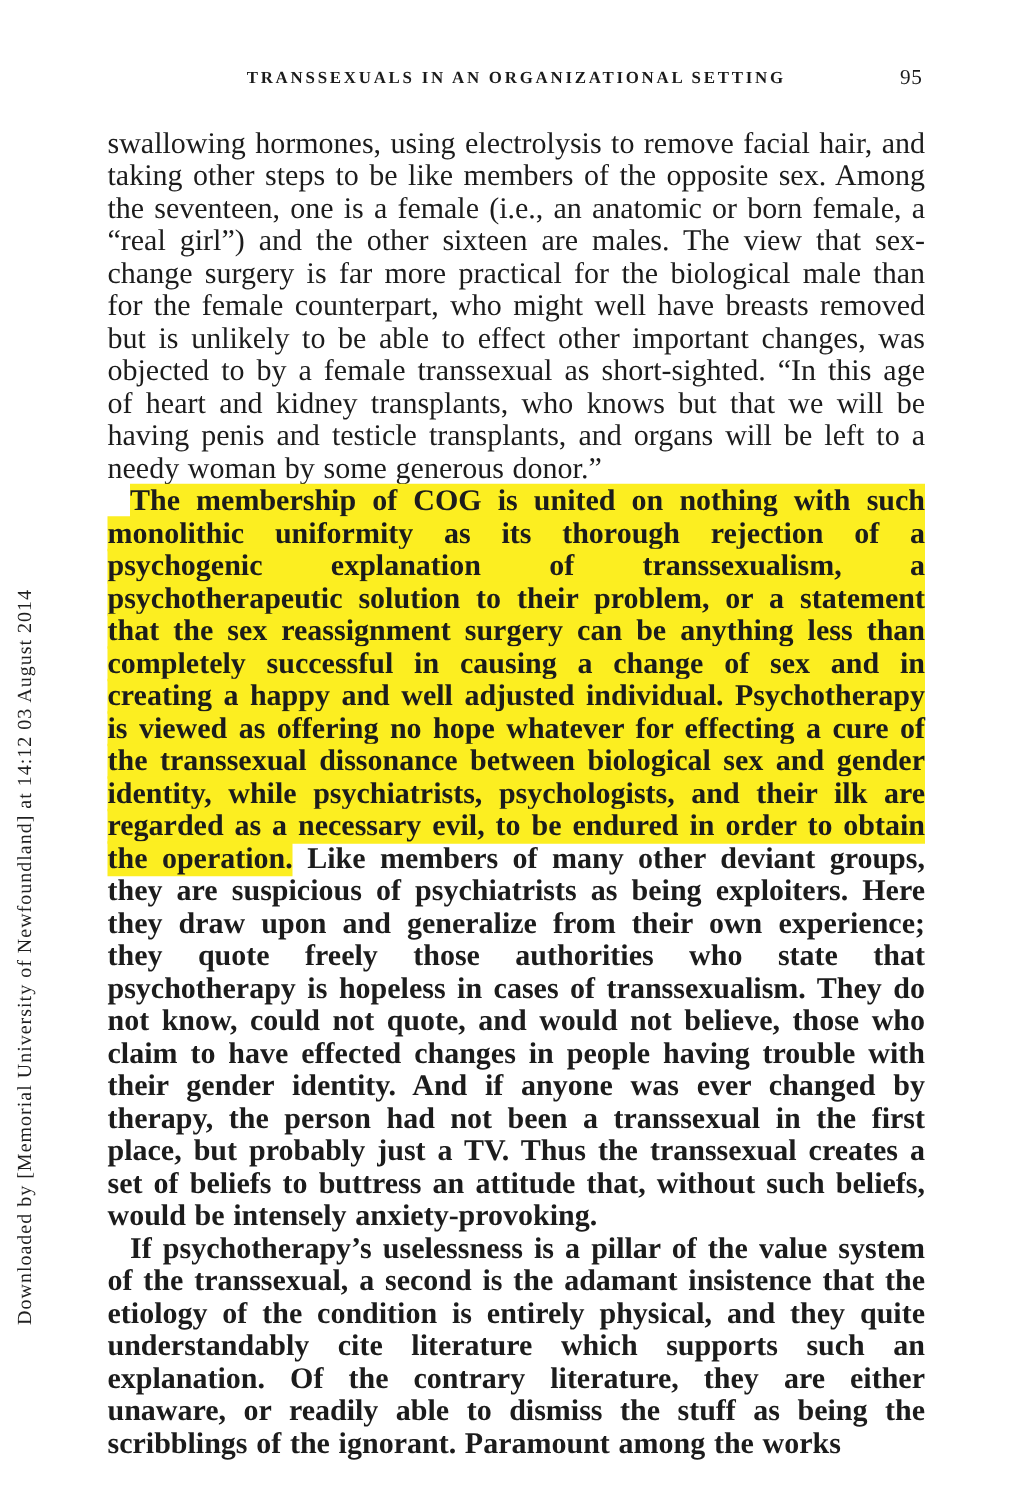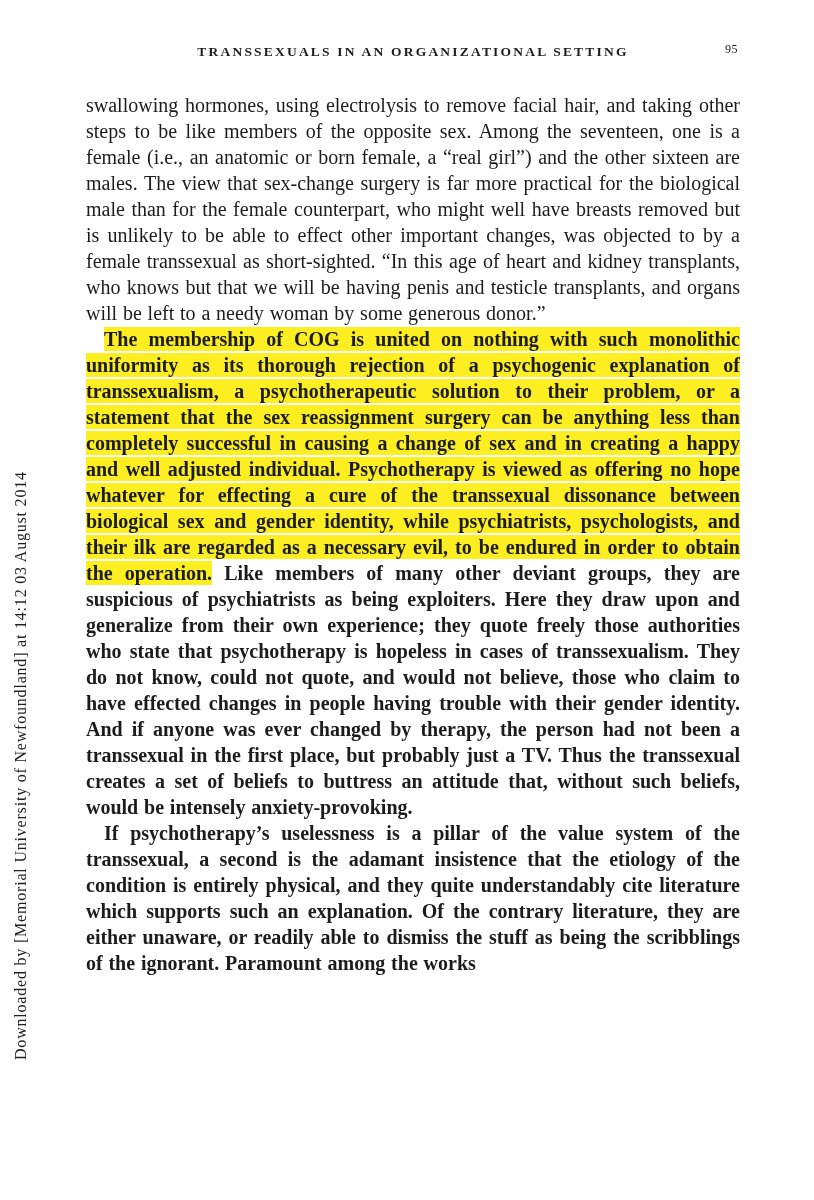--- a/index.html
+++ b/index.html
@@ -29,39 +29,40 @@
   }
   .content{
     position:absolute;
     left:86px;top:44px;
     width:654px;
   }
   .running-header{
     position:relative;
     height:20px;
     margin-bottom:28px;
+    margin-top:10px;
   }
   .running-title{
     display:block;
     text-align:center;
     font-size:13.5px;
     font-weight:700;
     letter-spacing:2.2px;
     color:#1b1b1b;
   }
   .page-number{
     position:absolute;
     right:2px;top:-2px;
-    font-size:12px;
+    font-size:17px;
     letter-spacing:0.5px;
     color:#1b1b1b;
   }
   .para{
     margin:0;
-    font-size:20px;
+    font-size:24px;
     line-height:26px;
     text-align:justify;
     word-spacing:0.04em;
     color:var(--text);
   }
   .para.indent{ text-indent:18px;font-weight:bold; }
   mark.hl{
     background:var(--highlight);
     color:inherit;
     padding:1px 0;

